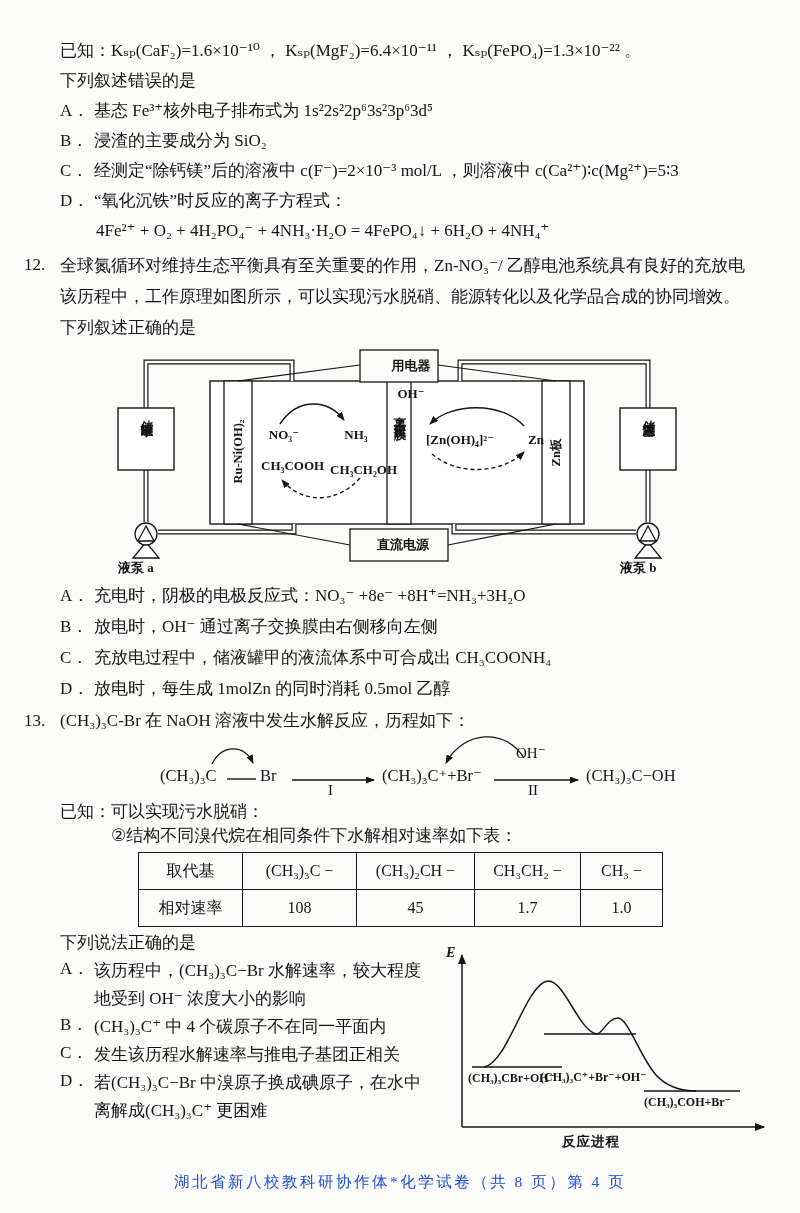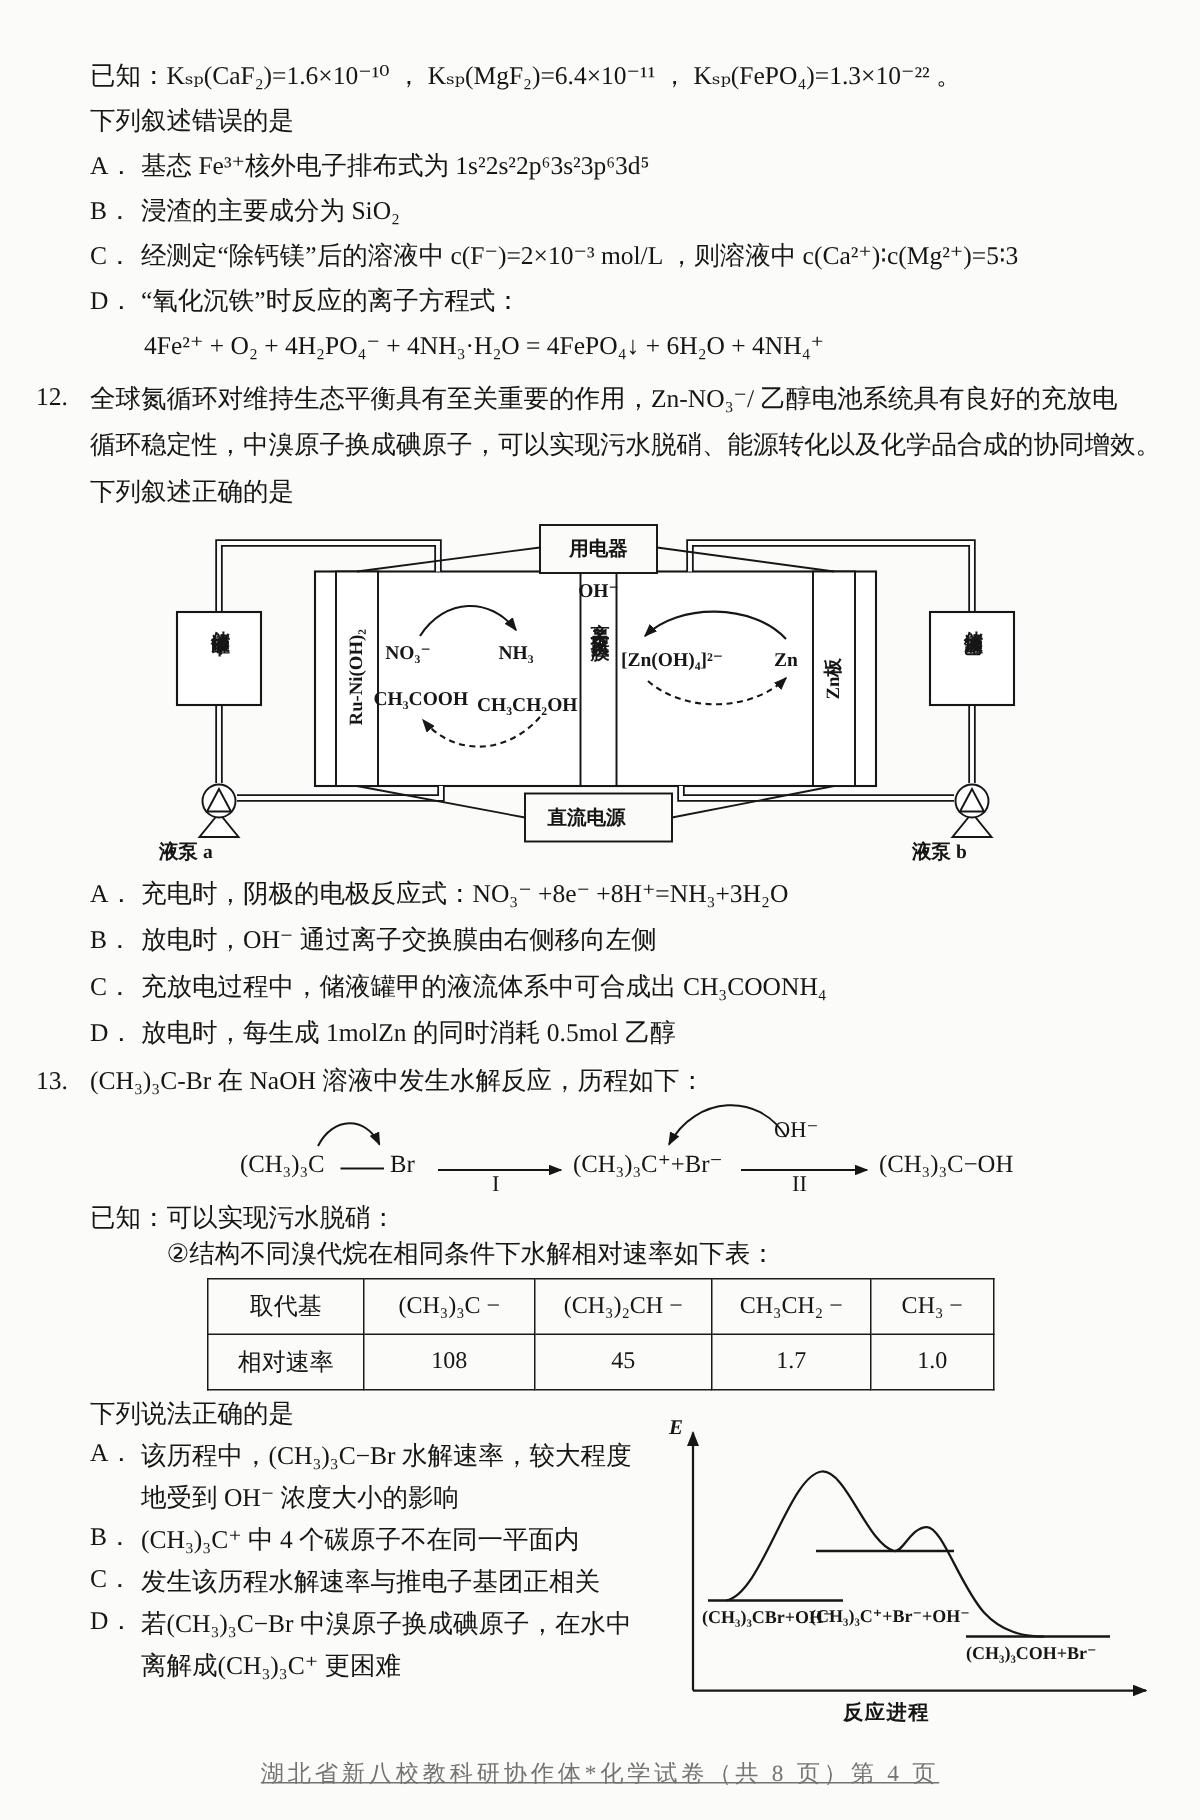--- a/index.html
+++ b/index.html
@@ -16,21 +16,21 @@
   .content{padding:36px 36px 0 60px;}
   .line{line-height:30px;white-space:nowrap;}
   .opt{position:relative;padding-left:34px;}
   .optlabel{position:absolute;left:0;top:0;}
   .eq{padding-left:36px;}
   .qsec{position:relative;}
   .qnum{position:absolute;left:-36px;top:0;line-height:30px;}
   
   .battery{position:relative;width:625px;height:232px;margin:3px 0 2px 32px;}
   .battery svg{position:absolute;left:0;top:0;}
-  .dlabel{position:absolute;font-weight:bold;font-size:13px;line-height:15px;white-space:nowrap;}
+  .dlabel{position:absolute;font-weight:bold;font-size:13px;line-height:15px;white-space:nowrap;padding-left:12px;}
   .dlabel.center{text-align:center;}
   .vtext{writing-mode:vertical-rl;text-orientation:upright;letter-spacing:2px;font-weight:bold;font-size:12.5px;position:absolute;}
   .rot{position:absolute;transform:rotate(-90deg);font-weight:bold;font-size:12.5px;text-align:center;white-space:nowrap;}
   
   .scheme{position:relative;width:660px;height:64px;margin-left:100px;}
   .scheme svg{position:absolute;left:0;top:0;overflow:visible;}
   .schtxt{position:absolute;white-space:nowrap;font-size:16.5px;}
   .schsmall{position:absolute;white-space:nowrap;font-size:15px;}
   
   .rate-table{border-collapse:collapse;margin:4px 0 2px 78px;table-layout:fixed;}
@@ -38,21 +38,21 @@
   
   .optrow{position:relative;min-height:214px;}
   .opts13{width:420px;}
   .opt13{position:relative;padding-left:34px;}
   .opt13 .line{line-height:28px;}
   .energy{position:absolute;right:-14px;top:-18px;width:334px;height:214px;}
   .energy svg{position:absolute;left:0;top:0;overflow:visible;}
   .elabel{position:absolute;font-weight:bold;font-size:12px;white-space:nowrap;}
   .eaxis{position:absolute;font-style:italic;font-weight:bold;font-size:14px;}
   .exlabel{position:absolute;font-weight:bold;font-size:13.5px;letter-spacing:1px;}
-  .footer{position:absolute;bottom:20px;width:100%;text-align:center;font-size:15.5px;letter-spacing:2.5px;color:#737373;text-decoration:underline;}
+  .footer{position:absolute;bottom:20px;width:100%;text-align:center;font-size:15.5px;letter-spacing:2.5px;color:#1d4ed8;}
   .known2{padding-left:51px;}
   .line24{line-height:24px;}
   .line28{line-height:28px;}
 </style>
 </head>
 <body>
 
 <div class="page">
   <div class="content">
 
@@ -74,21 +74,21 @@
       <div class="line opt">
         <span class="optlabel">D．</span>
         <span>“氧化沉铁”时反应的离子方程式：</span>
       </div>
       <div class="line eq">4Fe²⁺ + O₂ + 4H₂PO₄⁻ + 4NH₃·H₂O = 4FePO₄↓ + 6H₂O + 4NH₄⁺</div>
     </section>
 
     <section class="qsec" style="margin-top:4px;">
       <span class="qnum">12.</span>
       <div class="line" style="line-height:31px">全球氮循环对维持生态平衡具有至关重要的作用，Zn-NO₃⁻/ 乙醇电池系统具有良好的充放电</div>
-      <div class="line" style="line-height:31px">循环稳定性，中溴原子换成碘原子，可以实现污水脱硝、能源转化以及化学品合成的协同增效。</div>
+      <div class="line" style="line-height:31px">该历程中，工作原理如图所示，可以实现污水脱硝、能源转化以及化学品合成的协同增效。</div>
       <div class="line" style="line-height:31px">下列叙述正确的是</div>
 
       <div class="battery">
         <svg width="625" height="232" viewBox="0 0 625 232">
           <defs>
             <marker id="arr" markerUnits="userSpaceOnUse" markerWidth="9" markerHeight="7" refX="8" refY="3.5" orient="auto">
               <path d="M0,0 L9,3.5 L0,7 Z" fill="#161616"></path>
             </marker>
           </defs>
 

